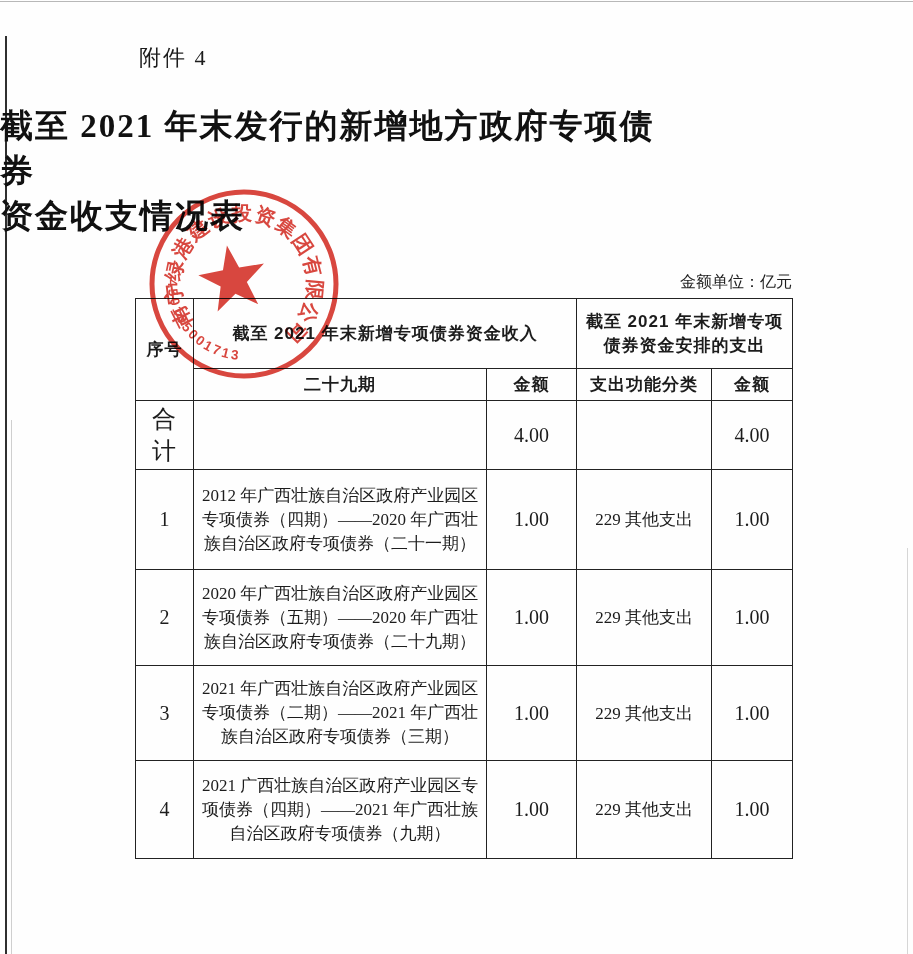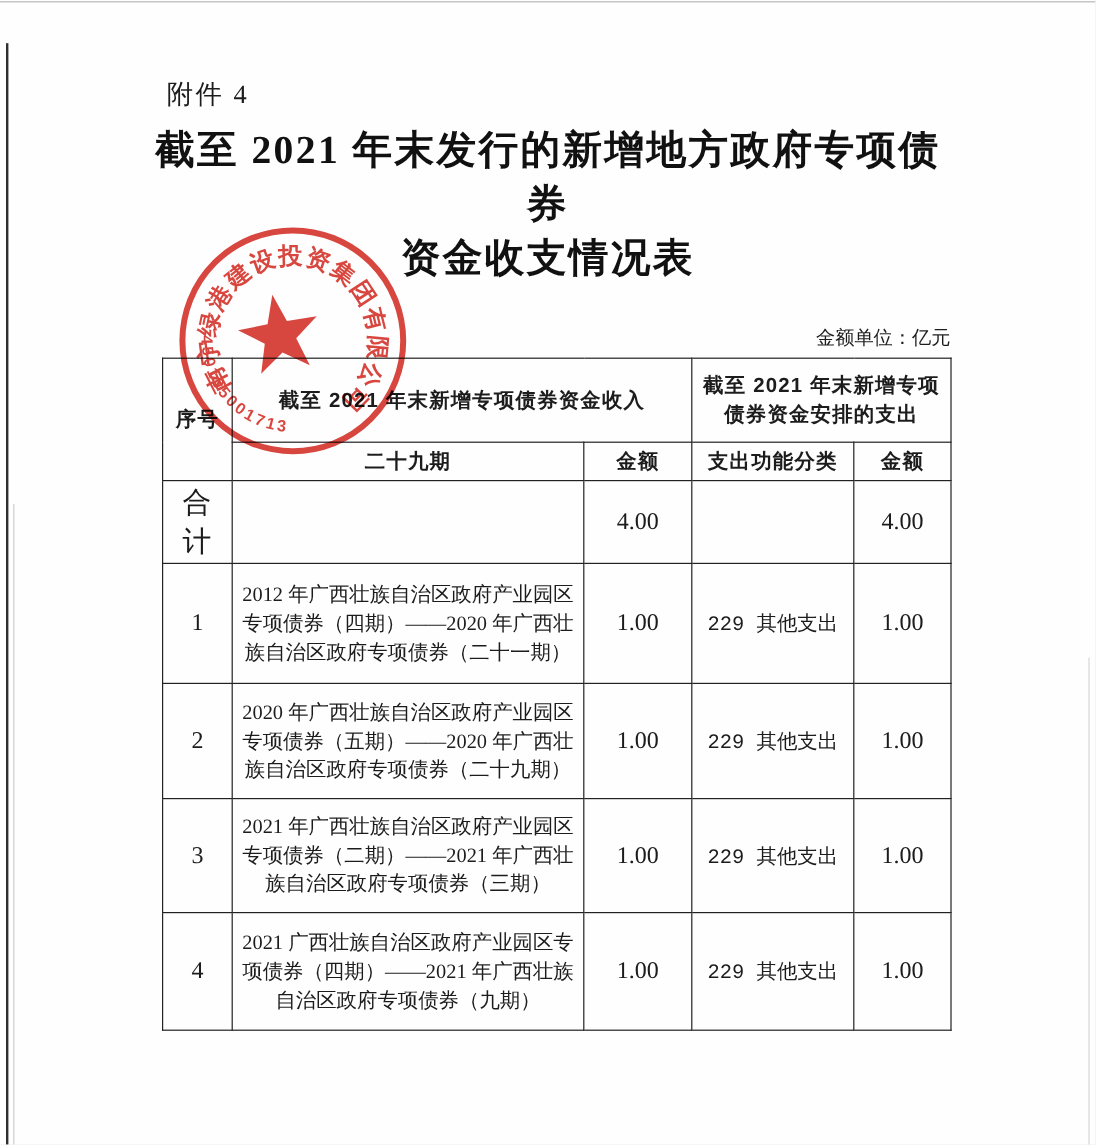--- a/index.html
+++ b/index.html
@@ -8,26 +8,26 @@
     background:#fefefe; overflow:hidden;
     font-family:"Liberation Serif", serif; color:#1c1c1c;
   }
   
   .edge-top    { position:absolute; left:0; top:1px; width:913px; height:1px; background:#b8b8b8; }
   .edge-left   { position:absolute; left:5px; top:36px; width:2px; height:918px; background:#2f2f2f; }
   .edge-left-2 { position:absolute; left:11px; top:420px; width:1px; height:534px; background:#cfcfcf; }
   .edge-right  { position:absolute; left:907px; top:548px; width:1px; height:406px; background:#d6d6d6; }
 
   .attachment {
-    position:absolute; left:139px; top:64px;
+    position:absolute; left:139px; top:43px;
     font-size:22px; letter-spacing:2px;
   }
   .title {
     position:absolute; left:0; top:104px; width:913px;
-    text-align:center; font-weight:700; font-size:33px;
+    font-weight:700; font-size:33px;
     line-height:45px; letter-spacing:2px; color:#111;
   }
   .unit-note {
     position:absolute; top:272px; right:121px;
     font-family:"Liberation Sans", sans-serif; font-size:16px;
   }
 
   table.sheet {
     position:absolute; left:135px; top:298px; width:657px;
     border-collapse:collapse; table-layout:fixed;
@@ -37,21 +37,21 @@
     text-align:center; vertical-align:middle;
     overflow:hidden;
   }
   td.hd {
     font-family:"Liberation Sans", sans-serif;
     font-size:17px; font-weight:600; letter-spacing:1px;
     line-height:24px;
   }
   td.num  { font-size:20px; font-family:"Liberation Serif", serif; }
   td.bond { font-size:17px; line-height:24px; padding:4px 8px; }
-  td.cat  { font-size:17px;font-family:Liberation Mono, monospace; }
+  td.cat  { font-size:17px; }
   td.rowlabel { font-size:24px; letter-spacing:1px; }
 
   svg.seal {
     position:absolute; left:147px; top:187px;
     width:194px; height:194px;
     mix-blend-mode:multiply; opacity:0.92;
   }
   svg.seal text { font-family:"Liberation Sans", sans-serif; }
 </style>
 </head>

